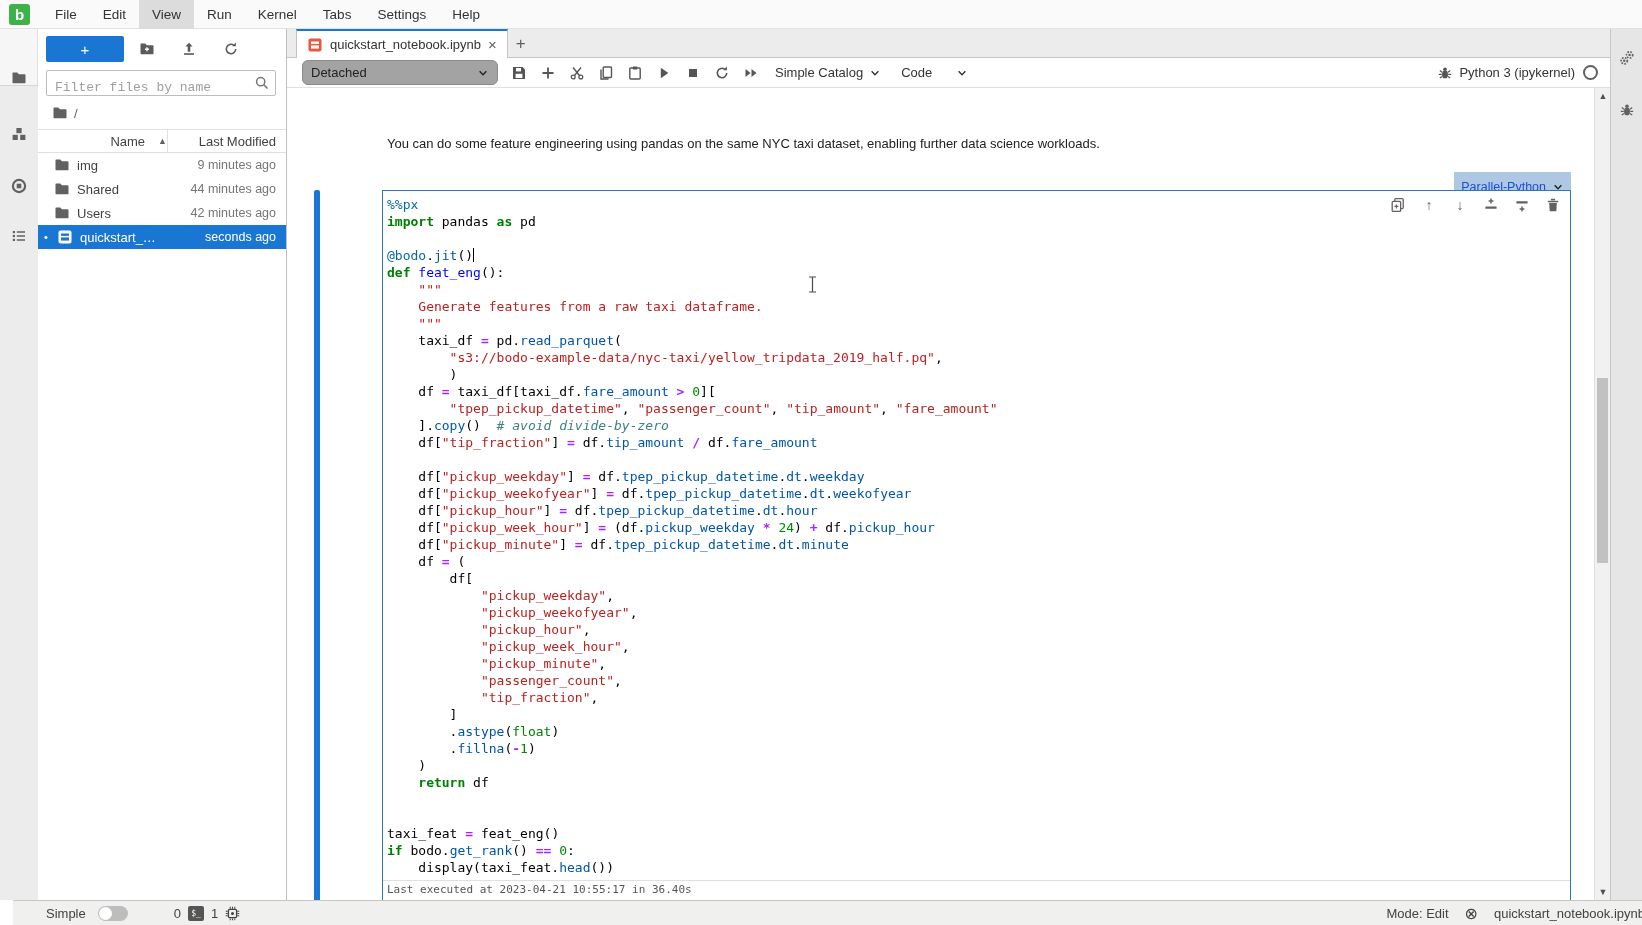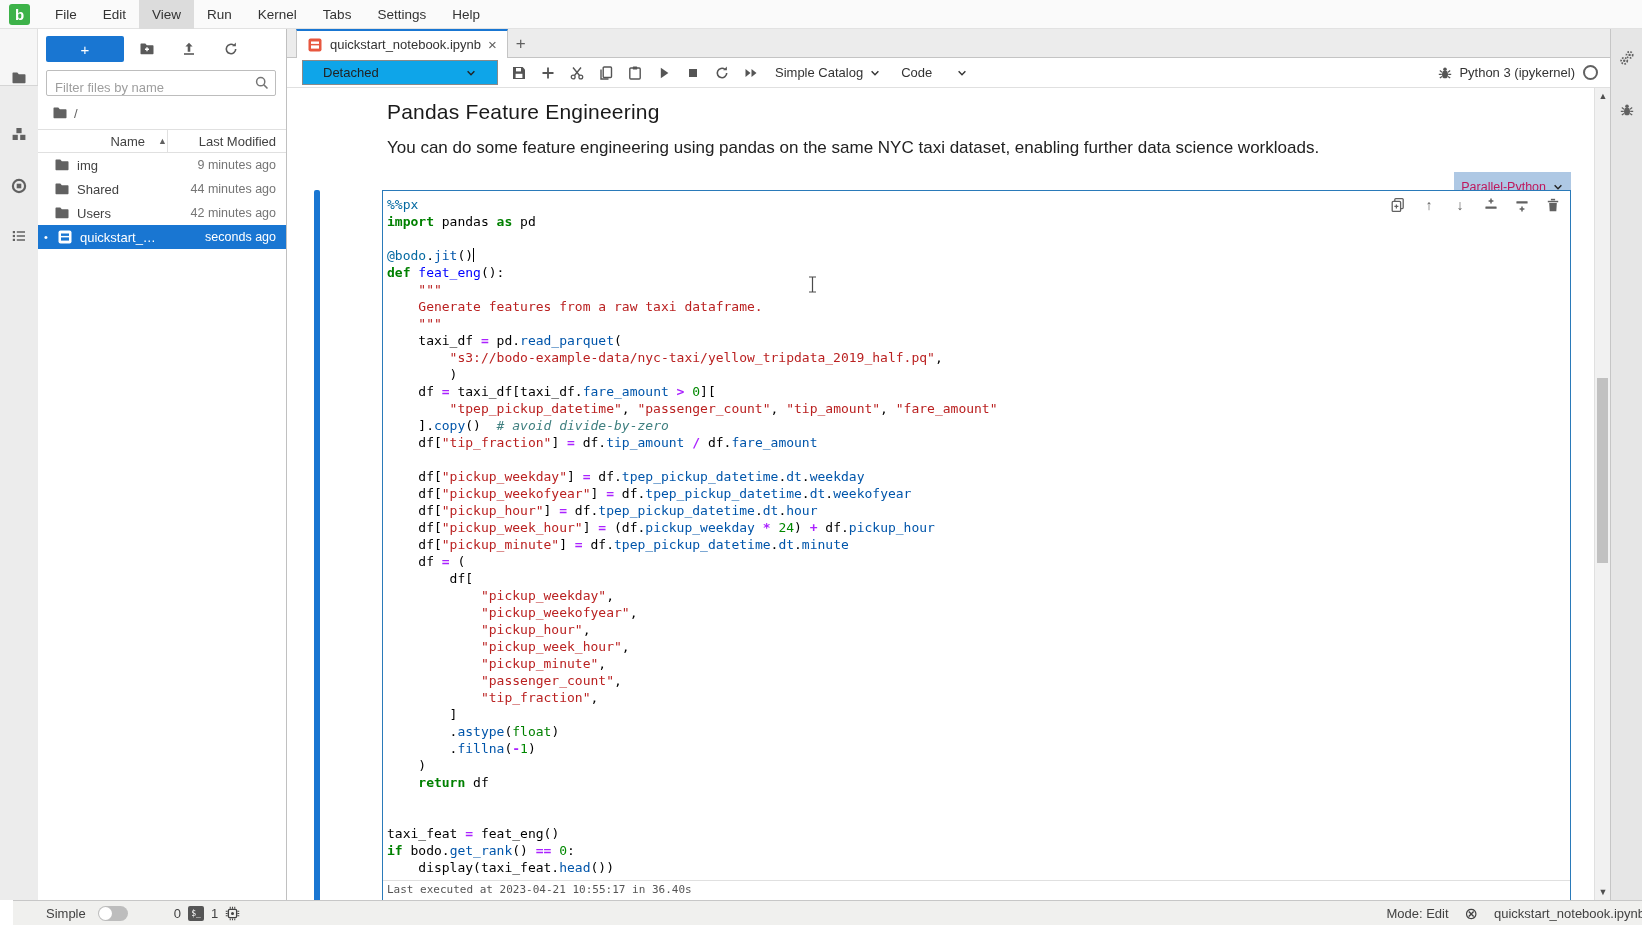--- a/index.html
+++ b/index.html
@@ -16,21 +16,21 @@
   .lstrip { position:absolute; left:0; top:29px; width:38px; height:871px; background:#f6f6f6; border-right:1px solid #e0e0e0; }
   .lstrip .seg { position:absolute; left:0; top:56px; width:38px; bottom:0; background:#ececec; border-top:1px solid #d5d5d5; }
   .stripe-ico { position:absolute; left:8px; width:22px; height:22px; color:#616161; display:flex; align-items:center; justify-content:center; }
 
   
   .filebrowser { position:absolute; left:38px; top:29px; width:249px; height:871px; background:#fff; border-right:1px solid #c0c0c0; font-size:13px; }
   .fb-toolbar { display:flex; align-items:center; gap:4px; padding:7px 8px 6px 8px; }
   .new-btn { width:78px; height:26px; background:#1976d2; border:none; border-radius:2px; color:#fff; font-size:15px; display:flex; align-items:center; justify-content:center; cursor:pointer; }
   .fb-ico-btn { width:38px; height:24px; background:none; border:none; color:#5a5a5a; display:flex; align-items:center; justify-content:center; cursor:pointer; }
   .filter-wrap { margin:2px 10px 0 8px; position:relative; }
-  .filter-input { width:100%; height:26px; border:1px solid #bdbdbd; border-radius:2px; padding:8px 28px 0 8px; font-size:13px; color:#a16207; font-family:Liberation Sans, sans-serif; }
+  .filter-input { width:100%; height:26px; border:1px solid #bdbdbd; border-radius:2px; padding:8px 28px 0 8px; font-size:13px; color:#a16207; font-family:Liberation Mono, monospace; }
   .filter-input::placeholder { color:#9e9e9e; }
   .filter-search { position:absolute; right:6px; top:5px; color:#757575; }
   .breadcrumb { display:flex; align-items:center; gap:6px; padding:9px 0 8px 14px; color:#616161; }
   .fb-head { display:flex; border-top:1px solid #e0e0e0; border-bottom:1px solid #e0e0e0; height:24px; align-items:center; color:#424242; }
   .fb-head .c-name { flex:1; padding-left:10px; display:flex; align-items:center; gap:13px; border-right:1px solid #e0e0e0; height:100%;justify-content:flex-end; }
   .fb-head .c-mod { width:118px; text-align:right; padding-right:10px; color:#424242; }
   .fb-row { display:flex; align-items:center; height:24px; color:#424242; cursor:pointer; }
   .fb-row .r-left { flex:1; display:flex; align-items:center; gap:7px; padding-left:16px; min-width:0; }
   .fb-row .r-name { white-space:nowrap; overflow:hidden; text-overflow:ellipsis; }
   .fb-row .r-time { width:128px; text-align:right; padding-right:10px; color:#757575; font-size:12.5px; white-space:nowrap; }
@@ -40,36 +40,36 @@
   .sort-caret { font-size:9px; color:#616161; }
 
   
   .main { position:absolute; left:287px; top:29px; width:1323px; height:871px; }
   .tabbar { height:29px; background:#ececec; border-bottom:1px solid #c4c4c4; display:flex; align-items:flex-end; }
   .tab { height:29px; margin-left:9px; background:#fff; border-top:2px solid #1976d2; border-left:1px solid #c4c4c4; border-right:1px solid #c4c4c4; display:flex; align-items:center; gap:7px; padding:0 10px; font-size:13px; color:#333; position:relative; top:1px; }
   .tab-close { color:#5f5f5f; font-size:15px; background:none; border:none; cursor:pointer; line-height:1; }
   .tab-add { width:26px; height:26px; background:none; border:none; color:#5f5f5f; font-size:17px; cursor:pointer; }
 
   .toolbar { height:30px; background:#fff; border-bottom:1px solid #e0e0e0; display:flex; align-items:center; padding-left:15px; }
-  .kernel-select { width:196px; height:25px; border:1px solid #8a8a8a; border-radius:0; background:#0ea5e9; display:flex; align-items:center; justify-content:space-between; padding:0 20px; font-size:13px; color:#222; cursor:pointer; }
+  .kernel-select { width:196px; height:25px; border:1px solid #8a8a8a; border-radius:6px; background:#a3a3a3; display:flex; align-items:center; justify-content:space-between; padding:0 8px; font-size:13px; color:#222; cursor:pointer; }
   .tb-ico { width:29px; height:26px; background:none; border:none; color:#555; display:flex; align-items:center; justify-content:center; cursor:pointer; }
   .tb-label { font-size:13px; color:#333; display:flex; align-items:center; gap:6px; margin:0 10px; background:none; border:none; cursor:pointer; }
   .toolbar .spacer { flex:1; }
   .kernel-name { font-size:13px; color:#333; background:none; border:none; cursor:pointer; margin-right:8px; }
   .kernel-status { width:15px; height:15px; border:2px solid #616161; border-radius:50%; margin-right:12px; }
 
   
   .notebook { position:absolute; left:0; top:59px; width:1307px; height:812px; background:#fff; overflow:hidden; }
   .md-cell { padding:12px 0 0 100px; }
   .md-title { font-size:21px; font-weight:500; color:#1a1a1a; letter-spacing:0.2px; }
-  .md-para { margin-top:14px; font-size:17px; color:#222; }
+  .md-para { margin-top:36px; font-size:13px; color:#222; }
 
   .cell-zone { position:absolute; left:0; top:102px; right:0; bottom:-20px; }
   .collapser { position:absolute; left:27px; top:0; bottom:0; width:6px; background:#1976d2; border-radius:2px; cursor:pointer; }
-  .badge { position:absolute; right:23px; top:-18px; height:30px; background:#aec8e4; display:flex; align-items:center; gap:6px; padding:0 7px; font-size:12.5px; color:#be185d; cursor:pointer; }
+  .badge { position:absolute; right:23px; top:-18px; height:30px; background:#aec8e4; display:flex; align-items:center; gap:6px; padding:0 7px; font-size:12.5px; color:#1d4ed8; cursor:pointer; }
   .badge .chev { color:#222; }
   .cell-frame { position:absolute; left:95px; right:23px; top:0; bottom:0; border:1px solid #2a7ab9; background:#fff; }
   .cell-actions { position:absolute; right:8px; top:5px; display:flex; gap:13px; color:#616161; }
   .cell-actions button { background:none; border:none; color:#616161; width:18px; height:18px; display:flex; align-items:center; justify-content:center; cursor:pointer; font-size:14px; }
   .code { padding:5px 4px 4px 4px; font-family:"DejaVu Sans Mono","Liberation Mono",monospace; font-size:13px; line-height:17px; white-space:pre; color:#000; cursor:text; }
   .code .kw { color:#008000; font-weight:bold; }
   .code .st { color:#BA2121; }
   .code .cm { color:#408080; font-style:italic; }
   .code .nu { color:#008800; }
   .code .op { color:#AA22FF; font-weight:bold; }
@@ -353,21 +353,20 @@
             <circle cx="8" cy="4.2" r="1.8"></circle>
             <path d="M1.8 9.4h3M11.2 9.4h3M2.8 5.6l2.2 1.6M13.2 5.6L11 7.2M2.8 13l2.2-1.6M13.2 13L11 11.4" stroke="currentColor" stroke-width="1.2" fill="none"></path>
           </svg>
         </button>
       <button class="kernel-name">Python 3 (ipykernel)</button>
       <div class="kernel-status" title=""></div>
     </div>
 
     <div class="notebook">
       <div class="md-cell">
-        <div class="md-title">Pandas Feature Engineering</div>
         <div class="md-para">You can do some feature engineering using pandas on the same NYC taxi dataset, enabling further data science workloads.</div>
       </div>
 
       <div class="cell-zone">
         <div class="collapser"></div>
         <div class="badge">
           <span>Parallel-Python</span>
           <span class="chev">
               <svg width="12" height="12" viewBox="0 0 16 16" fill="currentColor">
                 <path d="M3.5 5.8L8 10.3l4.5-4.5" fill="none" stroke="currentColor" stroke-width="1.9"></path>

